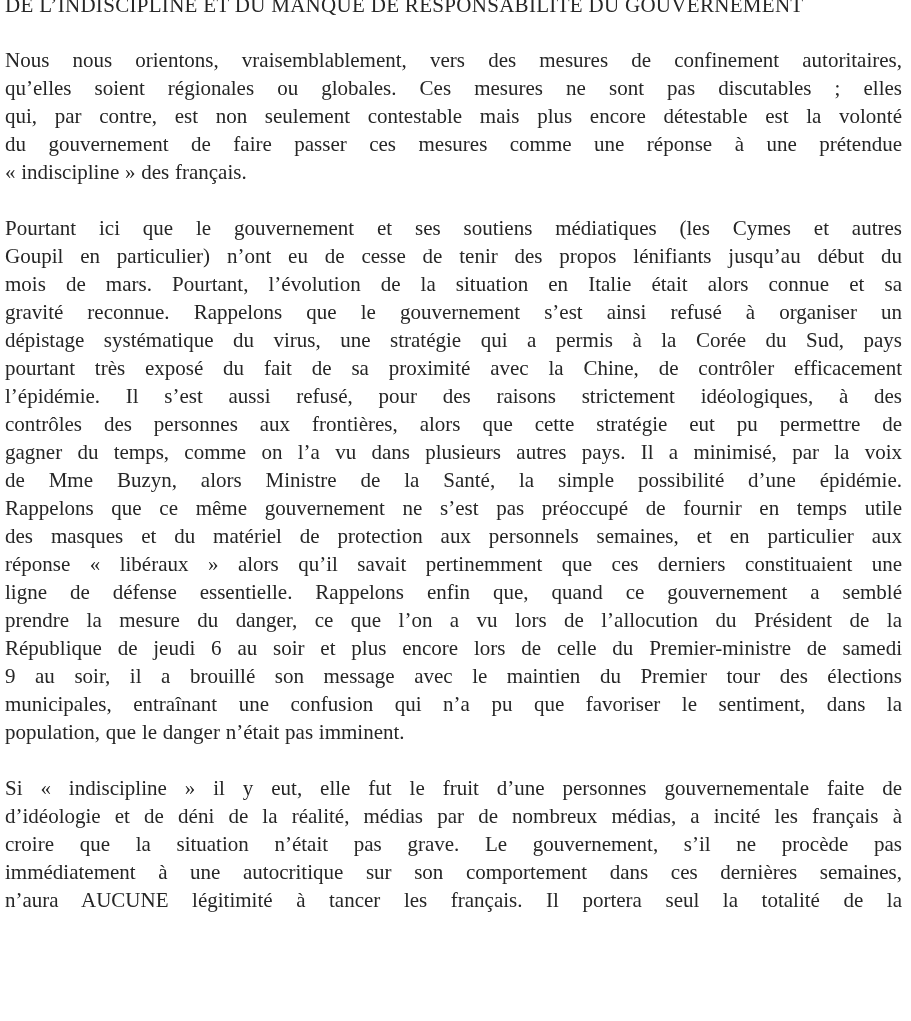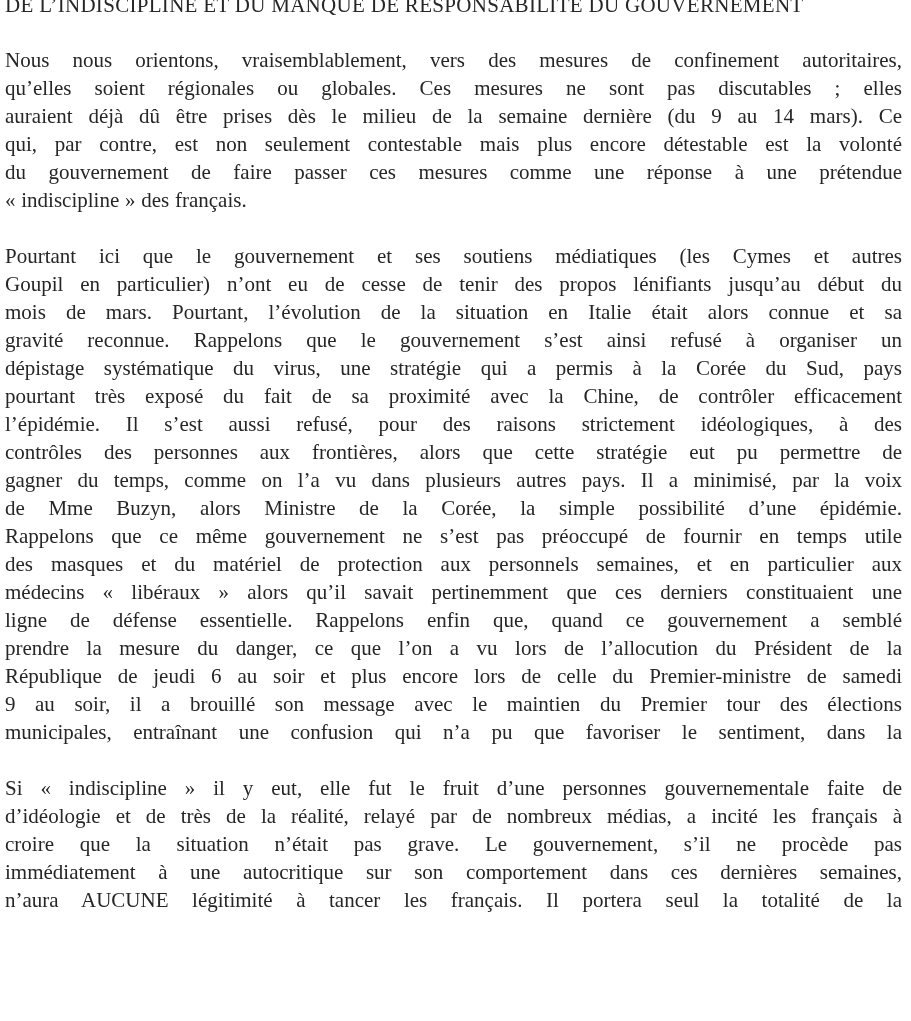--- a/index.html
+++ b/index.html
@@ -49,48 +49,48 @@
 </head>
 <body>
 
 <main class="page">
 
   <h1 class="heading">DE L’INDISCIPLINE ET DU MANQUE DE RESPONSABILITÉ DU GOUVERNEMENT</h1>
 
   <div class="para first">
     <div class="line">Nous nous orientons, vraisemblablement, vers des mesures de confinement autoritaires,</div>
     <div class="line">qu’elles soient régionales ou globales. Ces mesures ne sont pas discutables ; elles</div>
-    <div class="line">auraient déjà dû être prises dès le milieu de la semaine dernière (du 9 au 14 mars). Ce</div>
     <div class="line">qui, par contre, est non seulement contestable mais plus encore détestable est la volonté</div>
     <div class="line">du gouvernement de faire passer ces mesures comme une réponse à une prétendue</div>
     <div class="line last">« indiscipline » des français.</div>
   </div>
 
   <div class="para">
     <div class="line">Pourtant ici que le gouvernement et ses soutiens médiatiques (les Cymes et autres</div>
     <div class="line">Goupil en particulier) n’ont eu de cesse de tenir des propos lénifiants jusqu’au début du</div>
     <div class="line">mois de mars. Pourtant, l’évolution de la situation en Italie était alors connue et sa</div>
     <div class="line">gravité reconnue. Rappelons que le gouvernement s’est ainsi refusé à organiser un</div>
     <div class="line">dépistage systématique du virus, une stratégie qui a permis à la Corée du Sud, pays</div>
     <div class="line">pourtant très exposé du fait de sa proximité avec la Chine, de contrôler efficacement</div>
     <div class="line">l’épidémie. Il s’est aussi refusé, pour des raisons strictement idéologiques, à des</div>
     <div class="line">contrôles des personnes aux frontières, alors que cette stratégie eut pu permettre de</div>
     <div class="line">gagner du temps, comme on l’a vu dans plusieurs autres pays. Il a minimisé, par la voix</div>
-    <div class="line">de Mme Buzyn, alors Ministre de la Corée, la simple possibilité d’une épidémie.</div>
+    <div class="line">de Mme Buzyn, alors Ministre de la Santé, la simple possibilité d’une épidémie.</div>
     <div class="line">Rappelons que ce même gouvernement ne s’est pas préoccupé de fournir en temps utile</div>
     <div class="line">des masques et du matériel de protection aux personnels semaines, et en particulier aux</div>
-    <div class="line">médecins « libéraux » alors qu’il savait pertinemment que ces derniers constituaient une</div>
+    <div class="line">réponse « libéraux » alors qu’il savait pertinemment que ces derniers constituaient une</div>
     <div class="line">ligne de défense essentielle. Rappelons enfin que, quand ce gouvernement a semblé</div>
     <div class="line">prendre la mesure du danger, ce que l’on a vu lors de l’allocution du Président de la</div>
     <div class="line">République de jeudi 6 au soir et plus encore lors de celle du Premier-ministre de samedi</div>
     <div class="line">9 au soir, il a brouillé son message avec le maintien du Premier tour des élections</div>
     <div class="line">municipales, entraînant une confusion qui n’a pu que favoriser le sentiment, dans la</div>
+    <div class="line last">population, que le danger n’était pas imminent.</div>
   </div>
 
   <div class="para">
     <div class="line">Si « indiscipline » il y eut, elle fut le fruit d’une personnes gouvernementale faite de</div>
-    <div class="line">d’idéologie et de très de la réalité, relayé par de nombreux médias, a incité les français à</div>
+    <div class="line">d’idéologie et de déni de la réalité, médias par de nombreux médias, a incité les français à</div>
     <div class="line">croire que la situation n’était pas grave. Le gouvernement, s’il ne procède pas</div>
     <div class="line">immédiatement à une autocritique sur son comportement dans ces dernières semaines,</div>
     <div class="line">n’aura AUCUNE légitimité à tancer les français. Il portera seul la totalité de la</div>
   </div>
 
 </main>
 
 </body></html>

